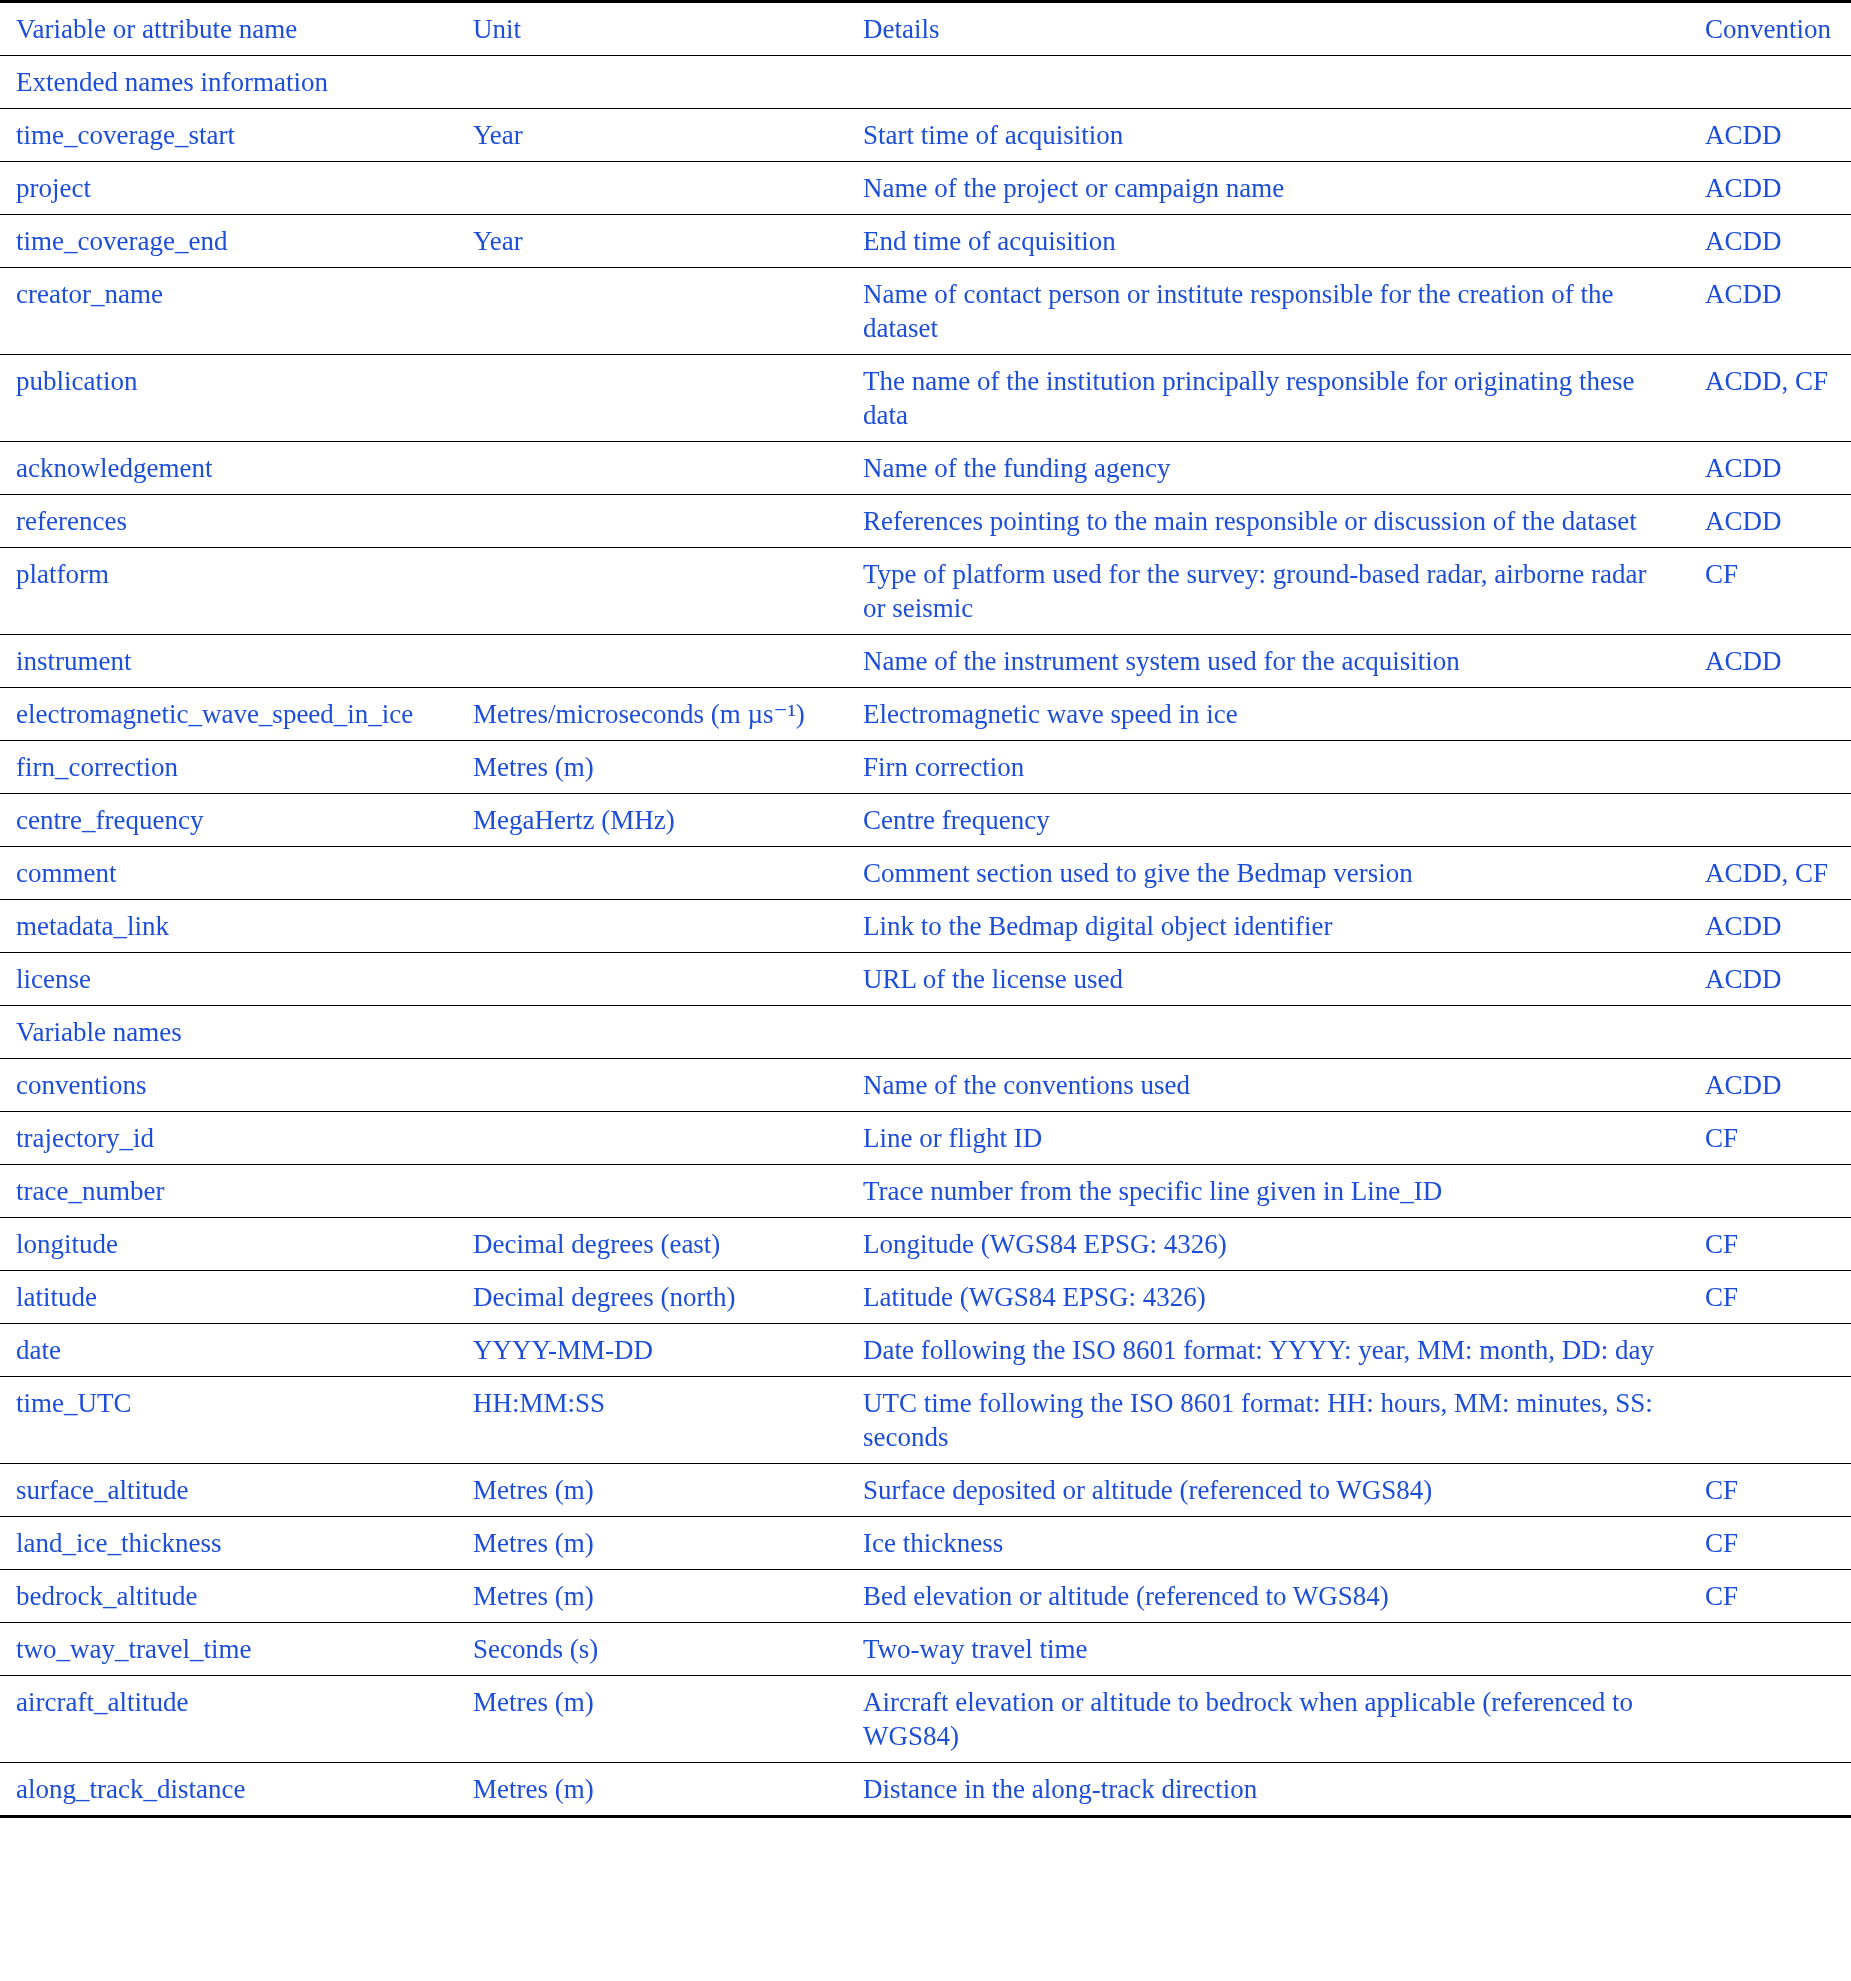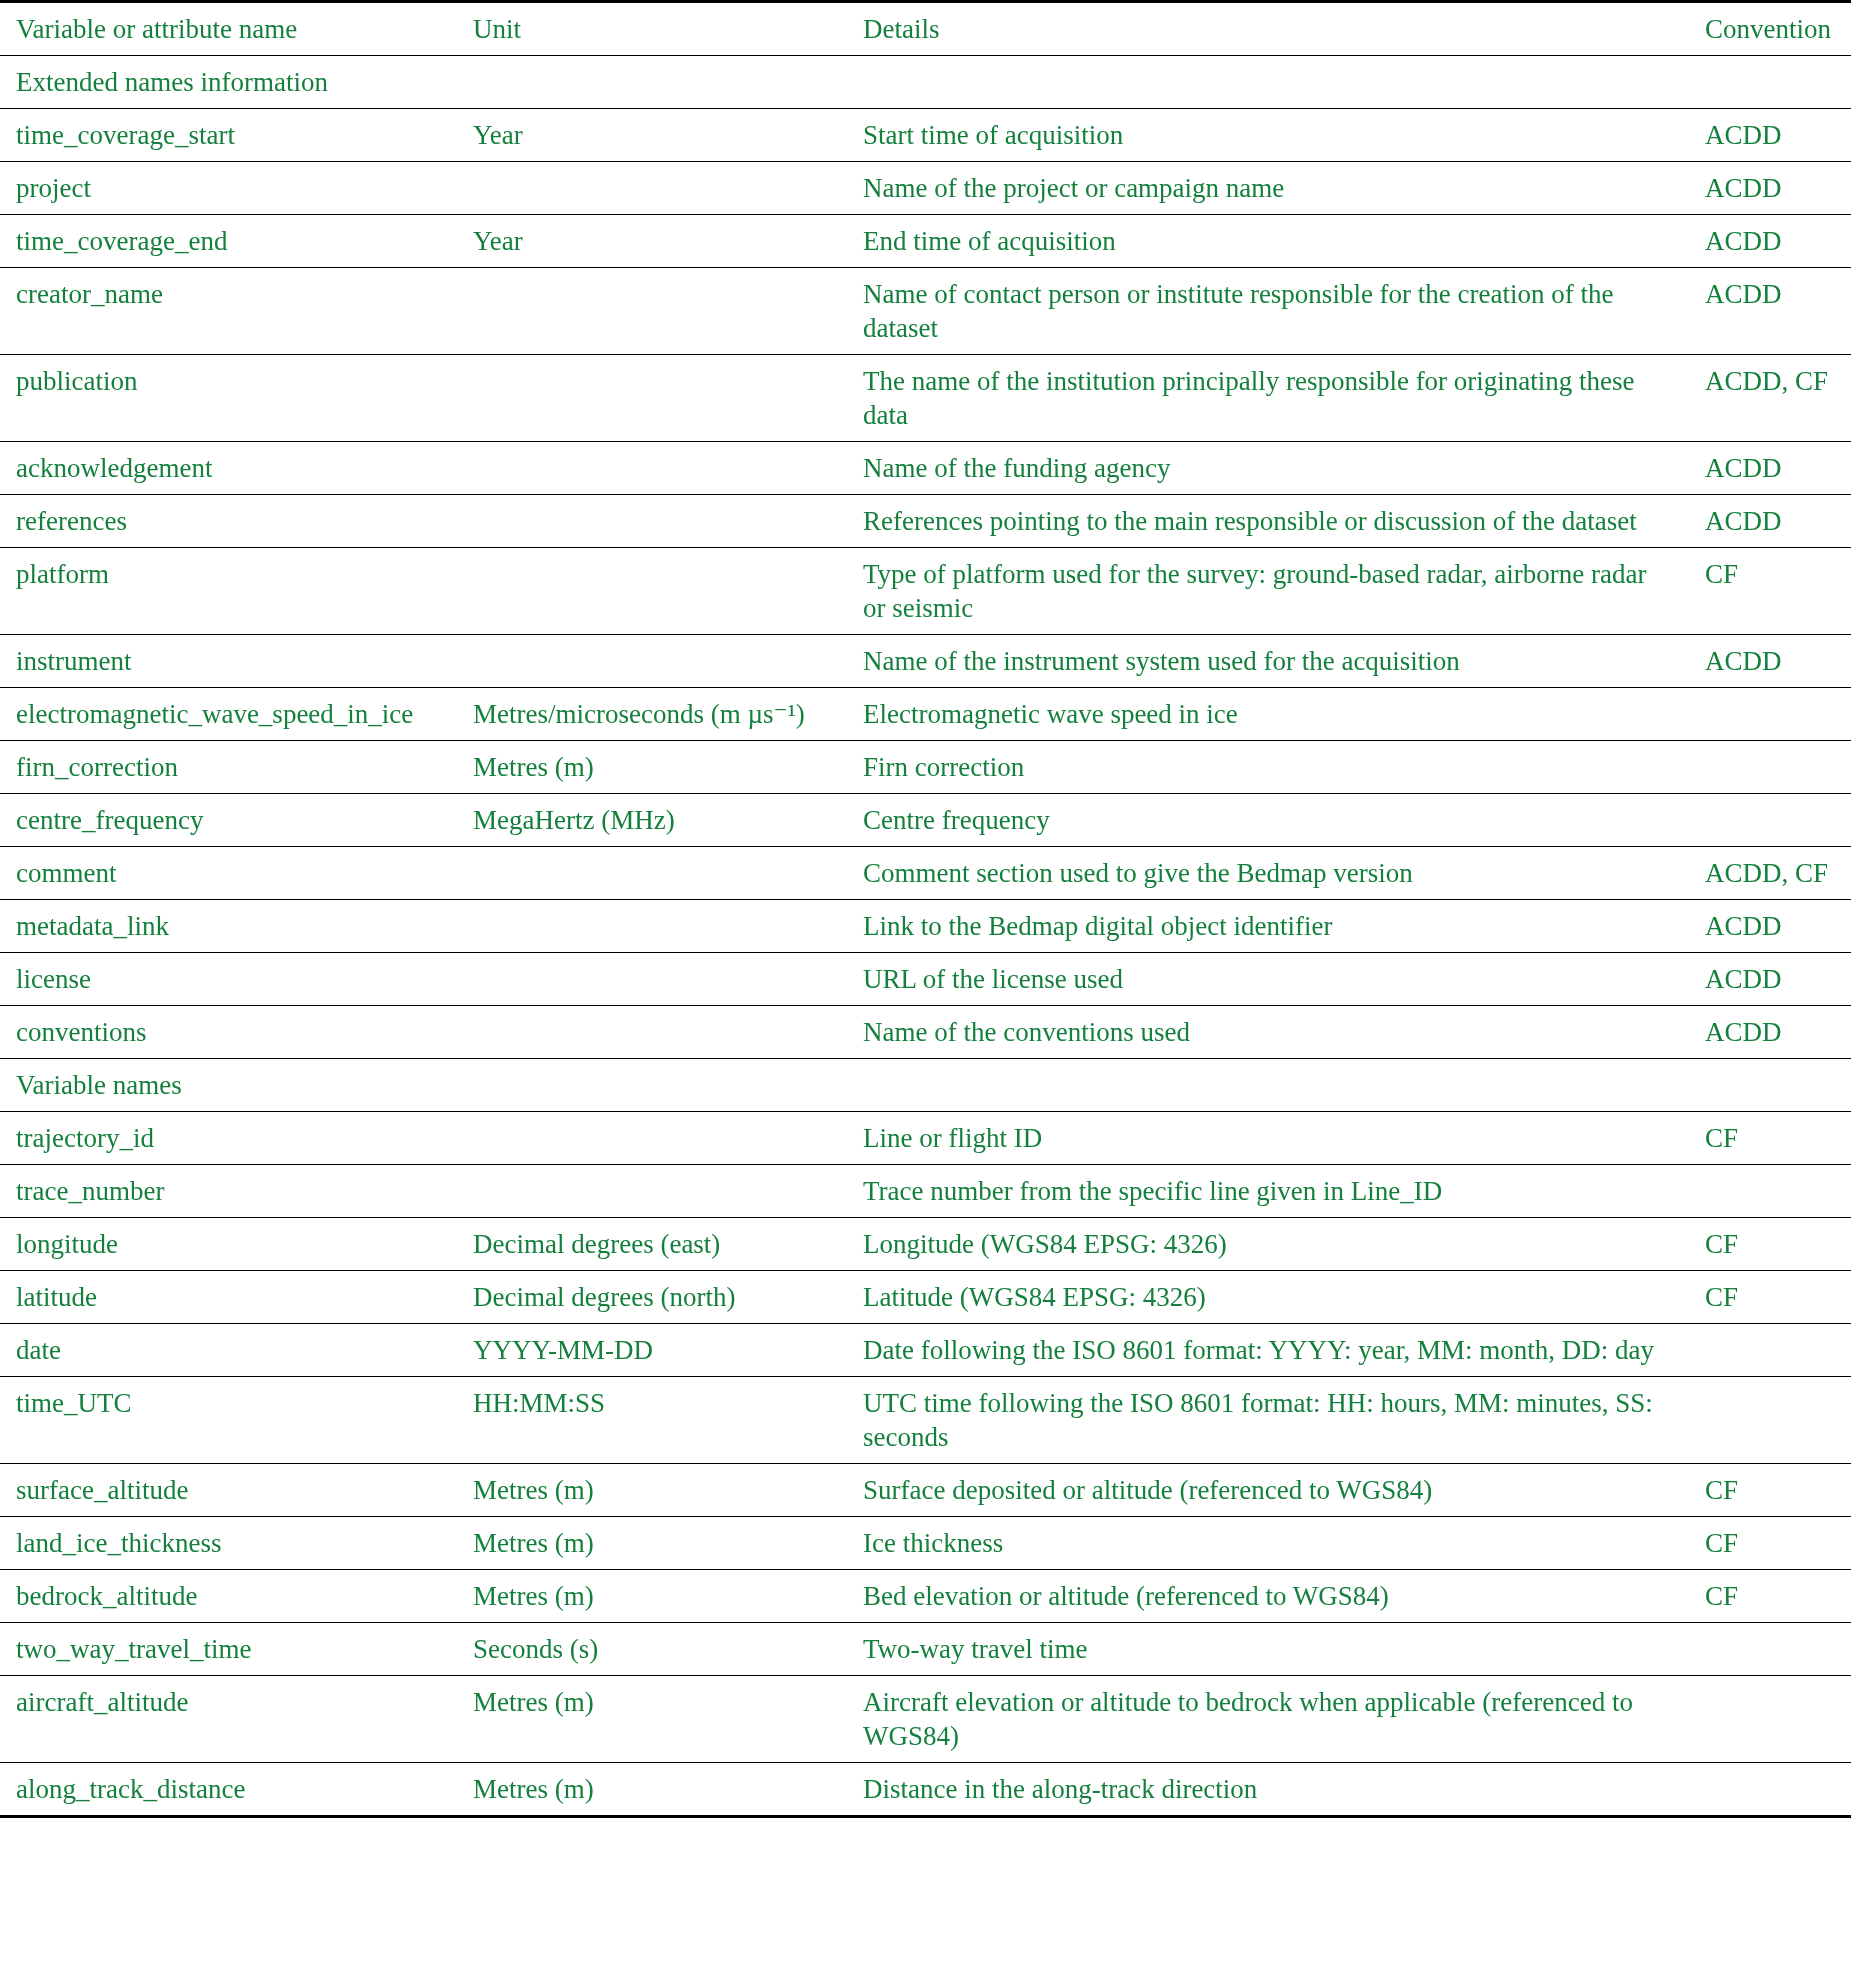--- a/index.html
+++ b/index.html
@@ -13,21 +13,21 @@
     background: #ffffff;
     overflow: hidden;
   }
   table.meta-table {
     width: 1851px;
     border-collapse: collapse;
     table-layout: fixed;
     font-family: "Liberation Serif", "DejaVu Serif", serif;
     font-size: 27px;
     line-height: 34px;
-    color: #15803d;
+    color: #1d4ed8;
     border-top: 3.6px solid #000000;
     border-bottom: 3.6px solid #000000;
   }
   table.meta-table tr {
     border-bottom: 1.8px solid #000000;
   }
   table.meta-table th,
   table.meta-table td {
     vertical-align: top;
     text-align: left;
@@ -153,27 +153,27 @@
           <td class="col-details">Link to the Bedmap digital object identifier</td>
           <td class="col-convention">ACDD</td>
         </tr>
         <tr>
           <td class="col-name">license</td>
           <td class="col-unit"></td>
           <td class="col-details">URL of the license used</td>
           <td class="col-convention">ACDD</td>
         </tr>
         <tr>
+          <td colspan="4" class="col-section">Variable names</td>
+        </tr>
+        <tr>
           <td class="col-name">conventions</td>
           <td class="col-unit"></td>
           <td class="col-details">Name of the conventions used</td>
           <td class="col-convention">ACDD</td>
-        </tr>
-        <tr>
-          <td colspan="4" class="col-section">Variable names</td>
         </tr>
         <tr>
           <td class="col-name">trajectory_id</td>
           <td class="col-unit"></td>
           <td class="col-details">Line or flight ID</td>
           <td class="col-convention">CF</td>
         </tr>
         <tr>
           <td class="col-name">trace_number</td>
           <td class="col-unit"></td>

